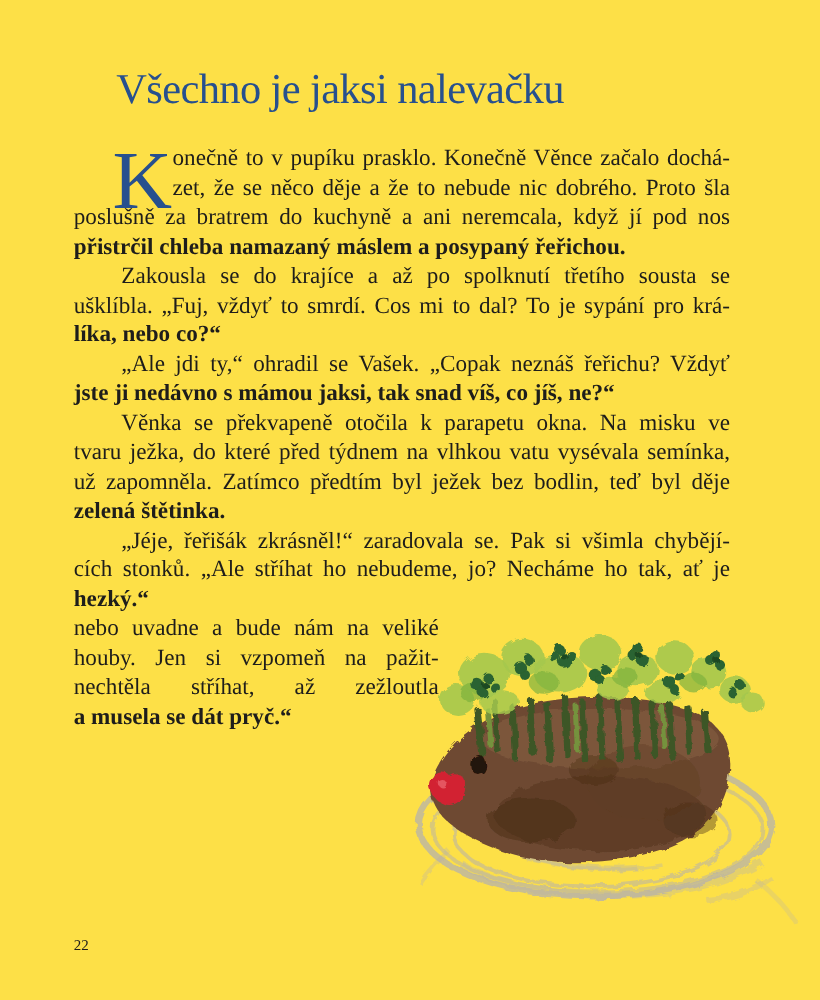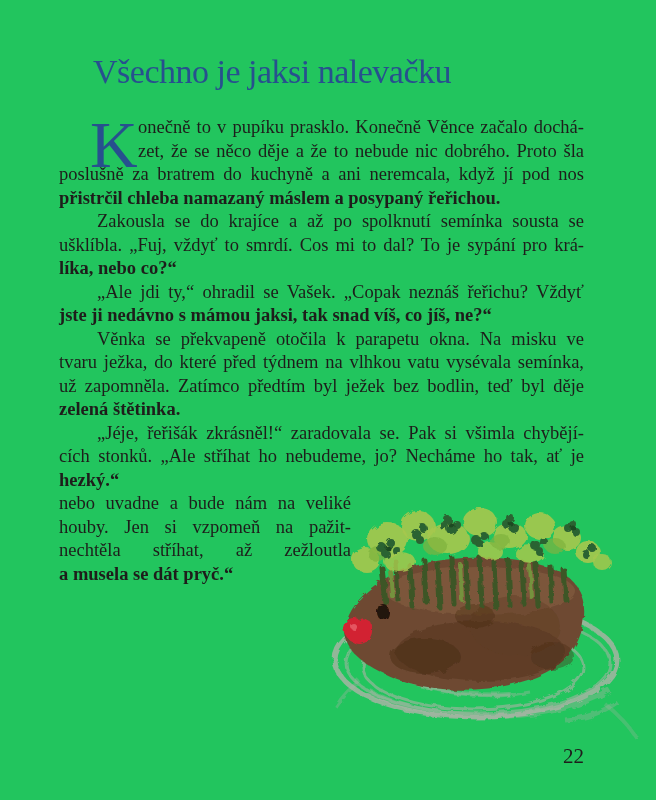--- a/index.html
+++ b/index.html
@@ -1,20 +1,20 @@
 <!DOCTYPE html>
 <html lang="cs"><head>
 <meta charset="utf-8">
 <style>
   html,body { margin:0; padding:0; background:#e8e8e8; }
   .page {
     position:relative;
     width:656px; height:800px;
     margin:0 auto;
-    background:#22c55e;
+    background:#fde047;
     font-family:"Liberation Serif", serif;
     color:#1e1d1b;
     overflow:hidden;
   }
   .content { padding:0 72px 0 59px; }
   h1.title {
     margin:52px 0 24px 34px;
     font-size:34px; line-height:40px;
     letter-spacing:-0.5px;
     font-weight:normal;
@@ -41,22 +41,22 @@
     font-size:66px; line-height:1;
     color:#27508e;
   }
   .wrap-section { position:relative; min-height:252px; }
   .narrow { width:292px; }
   .illustration {
     position:absolute; left:271px; top:4px;
     width:316px; height:250px;
   }
   .page-number {
-    text-align:right;
-    font-size:21px; line-height:20px;
+    text-align:left;
+    font-size:12px; line-height:20px;
     margin-top:2px;
   }
 </style>
 </head>
 <body>
 
 <div class="page">
   <div class="content">
 
     <h1 class="title">Všechno je jaksi nalevačku</h1>
@@ -65,21 +65,21 @@
       <div class="dropcap-box">
           <span>K</span>
         </div>
       <div class="line">onečně to v pupíku prasklo. Konečně Věnce začalo dochá-</div>
       <div class="line">zet, že se něco děje a že to nebude nic dobrého. Proto šla</div>
       <div class="line">poslušně za bratrem do kuchyně a ani neremcala, když jí pod nos</div>
       <div class="line last">přistrčil chleba namazaný máslem a posypaný řeřichou.</div>
     </div>
 
     <div class="para">
-      <div class="line indent">Zakousla se do krajíce a až po spolknutí semínka sousta se</div>
+      <div class="line indent">Zakousla se do krajíce a až po spolknutí třetího sousta se</div>
       <div class="line">ušklíbla. „Fuj, vždyť to smrdí. Cos mi to dal? To je sypání pro krá-</div>
       <div class="line last">líka, nebo co?“</div>
     </div>
 
     <div class="para">
       <div class="line indent">„Ale jdi ty,“ ohradil se Vašek. „Copak neznáš řeřichu? Vždyť</div>
       <div class="line last">jste ji nedávno s mámou jaksi, tak snad víš, co jíš, ne?“</div>
     </div>
 
     <div class="para">

